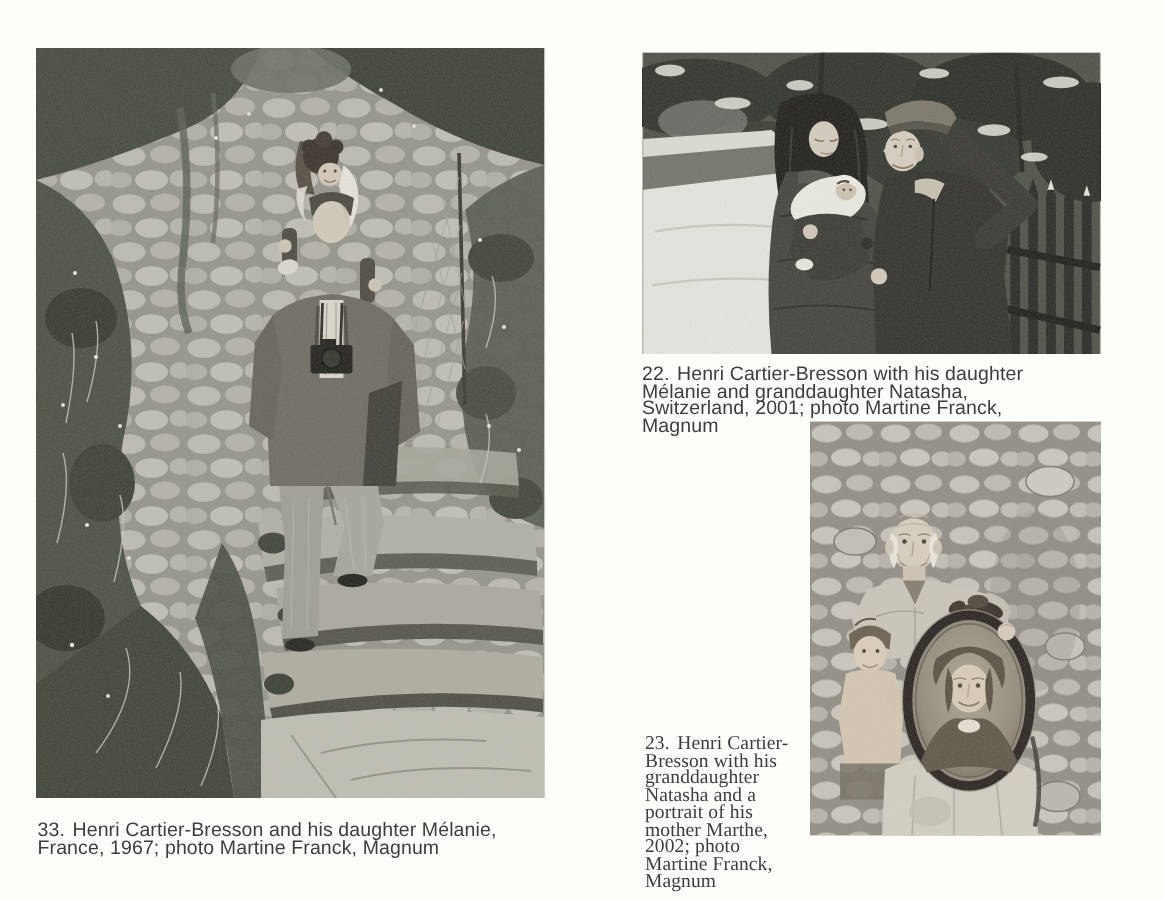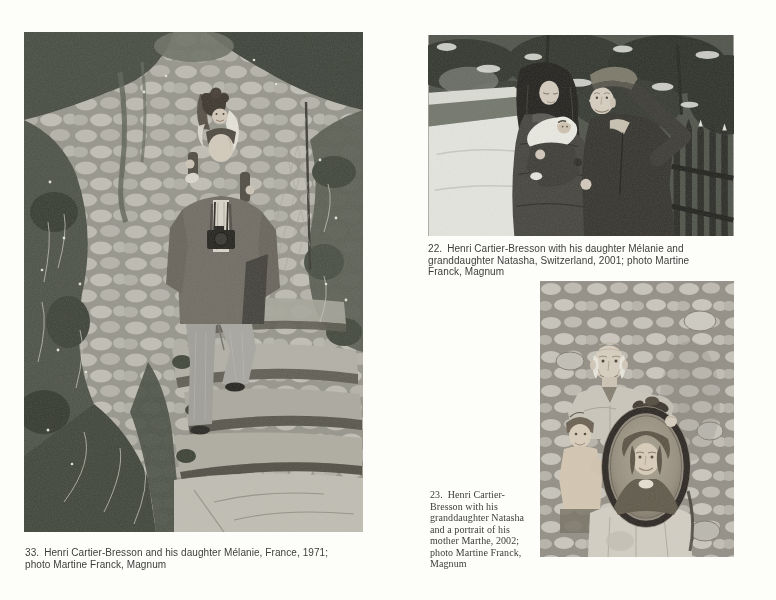--- a/index.html
+++ b/index.html
@@ -8,21 +8,21 @@
     background:#fdfdfa;overflow:hidden;
     font-family:"Liberation Sans",sans-serif;
   }
   .photo{position:absolute;overflow:hidden;background:#b9b7ae;}
   .photo svg{display:block;width:100%;height:100%;}
   #photo21{left:24px;top:32px;width:339px;height:500px;}
   #photo22{left:428px;top:35px;width:306px;height:201px;}
   #photo23{left:540px;top:281px;width:194px;height:276px;}
   .caption{
     position:absolute;margin:0;
-    font-size:10px;line-height:11.5px;letter-spacing:.08px;
+    font-size:13px;line-height:11.5px;letter-spacing:.08px;
     color:#3d3d3d;
   }
   #cap21{left:25px;top:547px;width:314px;}
   #cap22{left:428px;top:243px;width:292px;}
   #cap23{left:430px;top:489px;width:104px;font-family:Liberation Serif, serif;}
   .num{margin-right:5px;}
 </style>
 </head>
 <body>
 
@@ -175,21 +175,21 @@
           <circle cx="302" cy="252" r="1.3"></circle>
             <circle cx="322" cy="268" r="1.4"></circle>
           <circle cx="120" cy="60" r="1.4"></circle>
             <circle cx="142" cy="44" r="1.3"></circle>
           <circle cx="252" cy="52" r="1.3"></circle>
             <circle cx="230" cy="28" r="1.3"></circle>
         </g>
         <rect width="339" height="500" filter="url(#g1)"></rect>
       </svg>
     </div>
-    <figcaption class="caption" id="cap21"><span class="num">33.</span><span>Henri Cartier-Bresson and his daughter Mélanie, France, 1971; photo Martine Franck, Magnum</span></figcaption>
+    <figcaption class="caption" id="cap21"><span class="num">33.</span><span>Henri Cartier-Bresson and his daughter Mélanie, France, 1967; photo Martine Franck, Magnum</span></figcaption>
   </figure>
 
   <figure style="margin:0">
     <div class="photo" id="photo22">
       <svg viewBox="0 0 306 202" xmlns="http://www.w3.org/2000/svg">
         <defs>
           <filter id="g2" x="0" y="0" width="100%" height="100%">
             <feTurbulence type="fractalNoise" baseFrequency="0.85" numOctaves="2" stitchTiles="stitch"></feTurbulence>
             <feColorMatrix type="matrix" values="0 0 0 0 0.45  0 0 0 0 0.45  0 0 0 0 0.42  0 0 0 0.2 0"></feColorMatrix>
           </filter>

